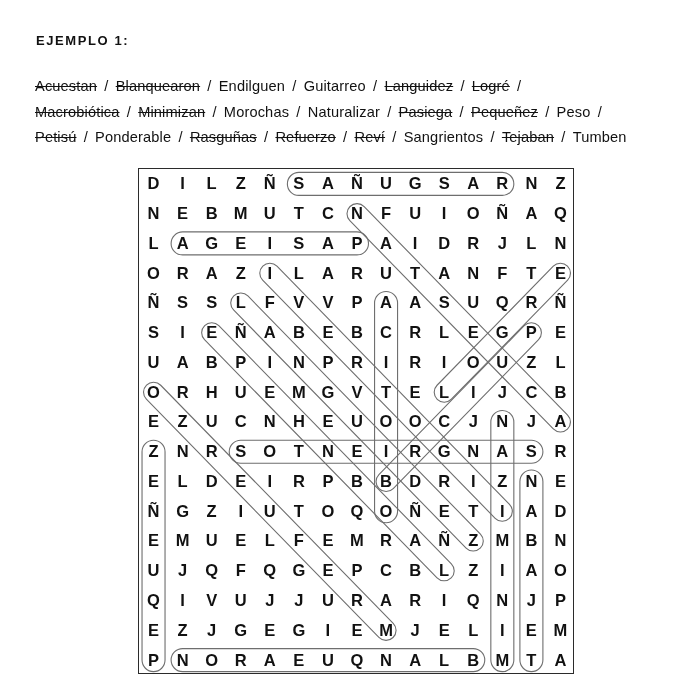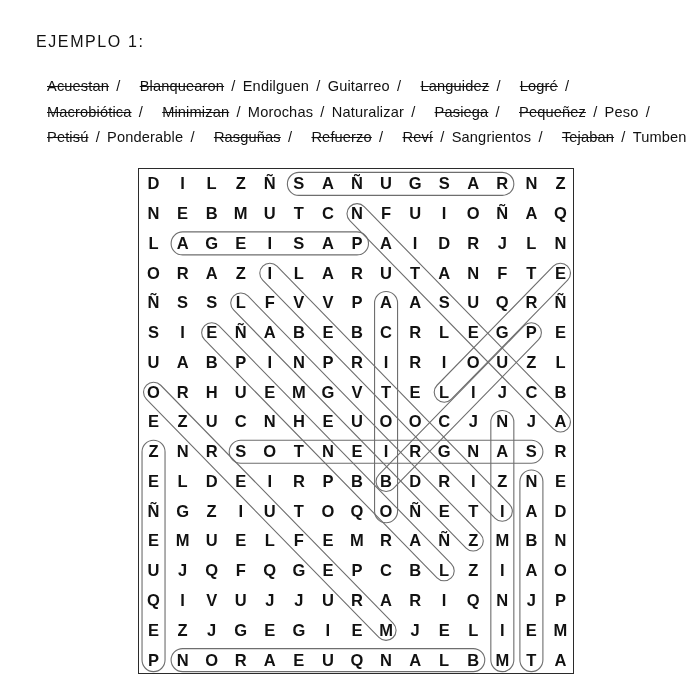--- a/index.html
+++ b/index.html
@@ -21,23 +21,23 @@
     width: 700px;
     height: 700px;
     box-sizing: border-box;
   }
 
   
   #heading {
     position: absolute;
     left: 36px;
     top: 33px;
-    font-size: 16px;
+    font-size: 13px;
     letter-spacing: 1.6px;
-    font-weight: 400;
+    font-weight: 700;
     color: #111;
     white-space: nowrap;
   }
 
   
   #wordlist {
     position: absolute;
     left: 35px;
     top: 74px;
     width: 630px;
@@ -45,21 +45,20 @@
     line-height: 25.5px;
     color: #111;
     letter-spacing: 0.15px;
   }
   .wl-line { white-space: nowrap; }
   .word { display: inline; position: relative; }
   .word.struck {
     text-decoration: line-through;
     text-decoration-thickness: 1.4px;
     text-decoration-color: #111;
-    margin-left: 12px;
   }
   .sep { display: inline; padding: 0 3px; color: #111; }
 
   
   #puzzle-box {
     position: absolute;
     left: 138px;
     top: 168px;
     width: 436px;
     height: 506px;

